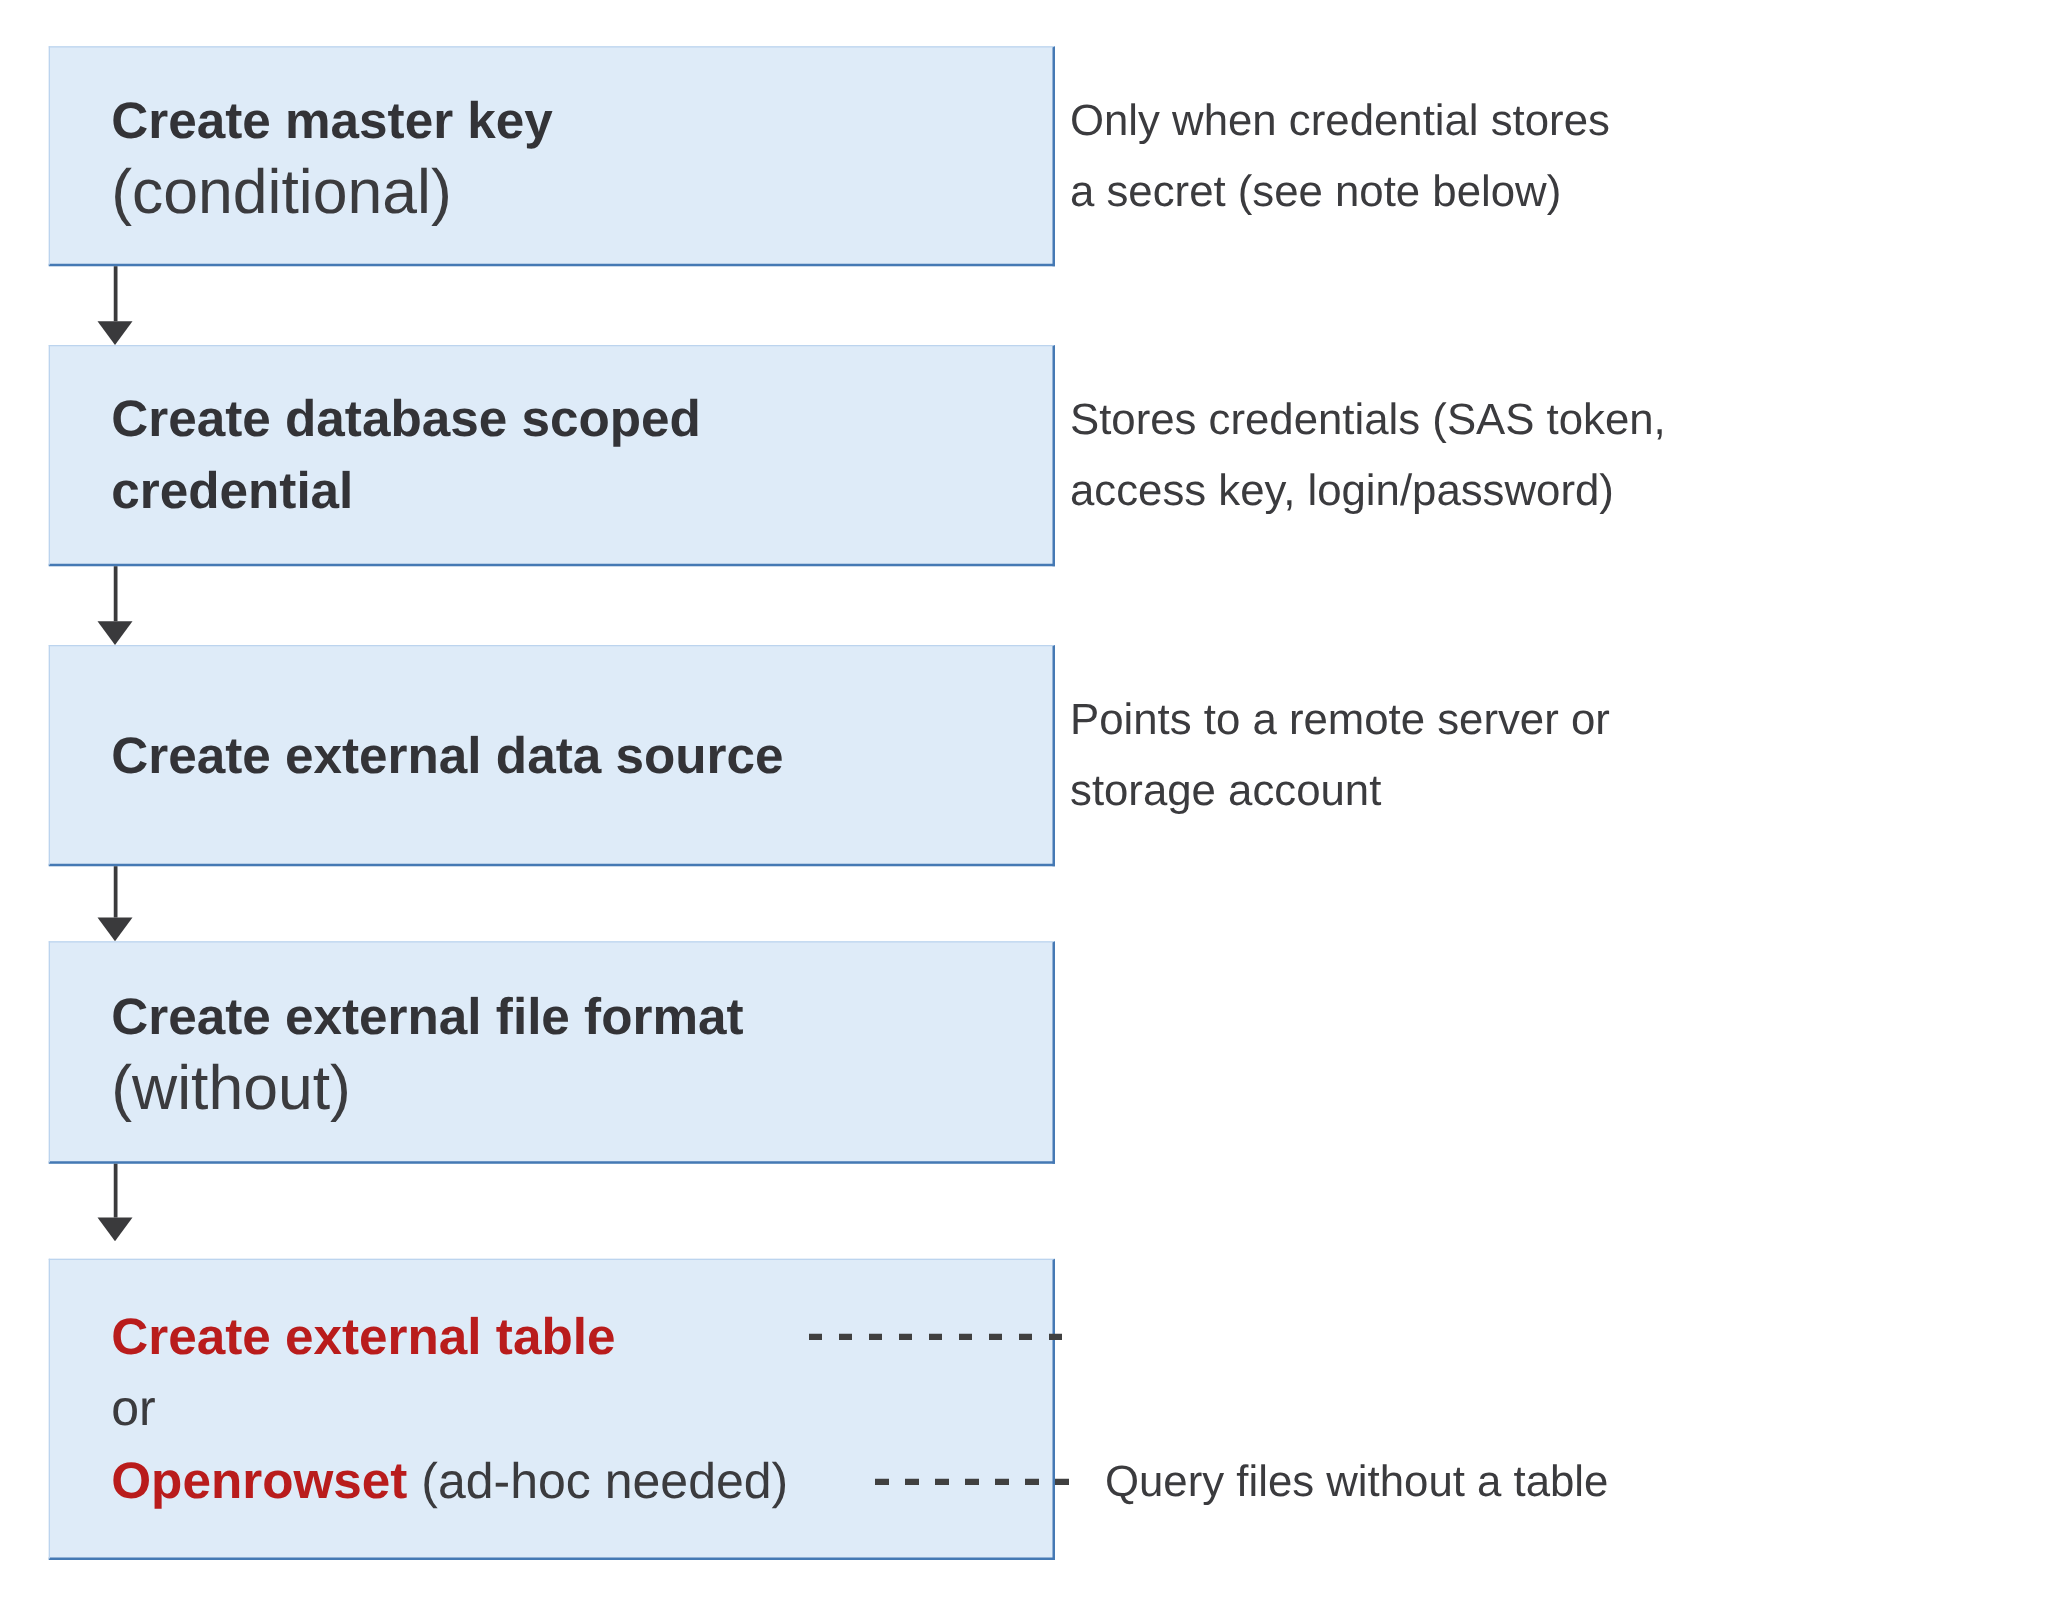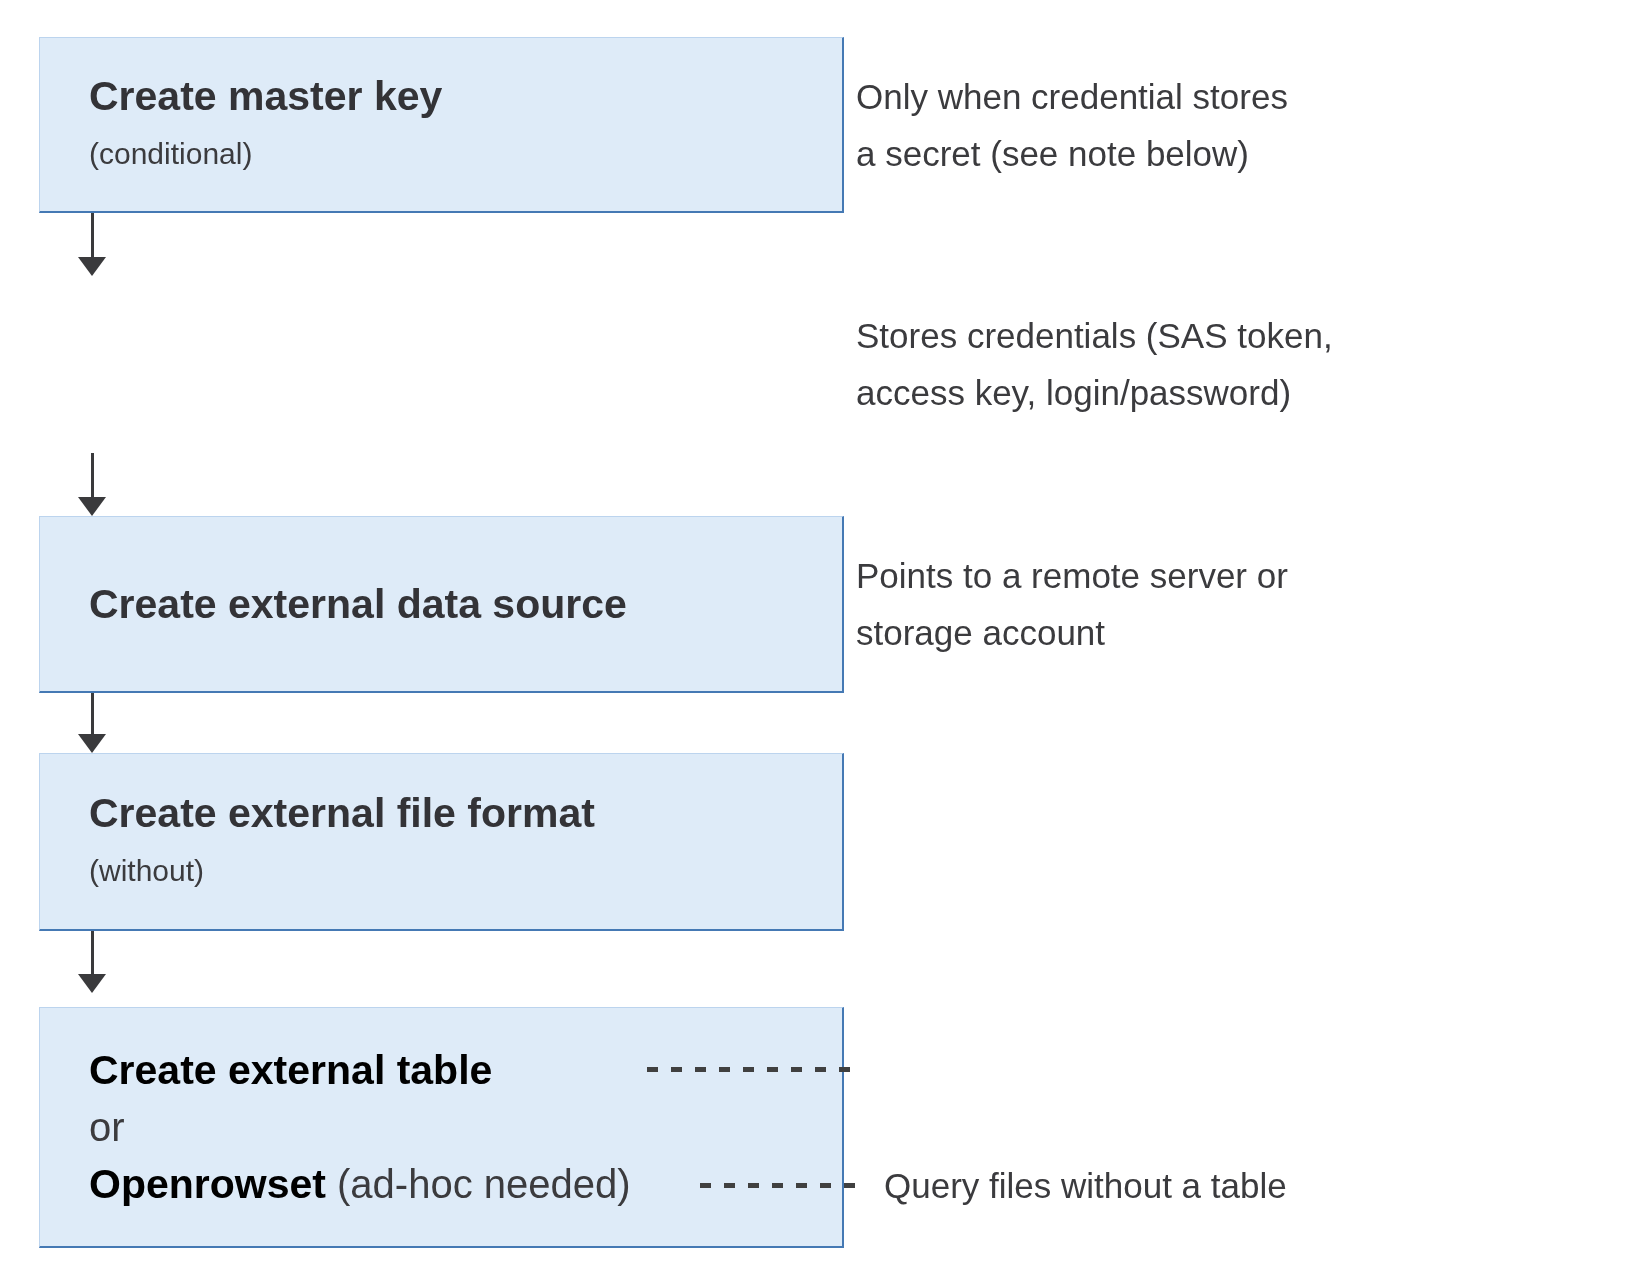--- a/index.html
+++ b/index.html
@@ -21,24 +21,24 @@
     border-right:2px solid #4579b4;
     border-bottom:2px solid #4579b4;
     display:flex;flex-direction:column;justify-content:center;
     padding-left:49px;
   }
   .box-title{
     font-size:41px;font-weight:bold;line-height:57px;
     white-space:pre-line;color:#333337;
   }
   .box-sub{
-    font-size:30px;font-weight:normal;line-height:57px;color:#3b3b3e;
+    font-size:50px;font-weight:normal;line-height:57px;color:#3b3b3e;
   }
   .box-line{font-size:40px;line-height:57px;color:#3b3b3e;}
-  .box-line b{font-size:41px;font-weight:bold;color:#000000;}
+  .box-line b{font-size:41px;font-weight:bold;color:#b91c1c;}
   .annotation{
     position:absolute;left:856px;
     font-size:35px;line-height:57px;
     white-space:pre-line;color:#3b3b3e;
   }
   .annotation.short{left:884px;}
   .arrow{
     position:absolute;left:78px;width:28px;
     display:flex;flex-direction:column;align-items:center;
   }
@@ -79,20 +79,24 @@
 
   <div class="flow-box" id="box1">
     <div class="box-title">Create master key</div>
     <div class="box-sub">(conditional)</div>
   </div>
   <div class="arrow" id="arrow1">
     <div class="shaft"></div>
     <div class="head"></div>
   </div>
 
+  <div class="flow-box" id="box2">
+    <div class="box-title">Create database scoped
+credential</div>
+  </div>
   <div class="arrow" id="arrow2">
     <div class="shaft"></div>
     <div class="head"></div>
   </div>
 
   <div class="flow-box" id="box3">
     <div class="box-title">Create external data source</div>
   </div>
   <div class="arrow" id="arrow3">
     <div class="shaft"></div>

